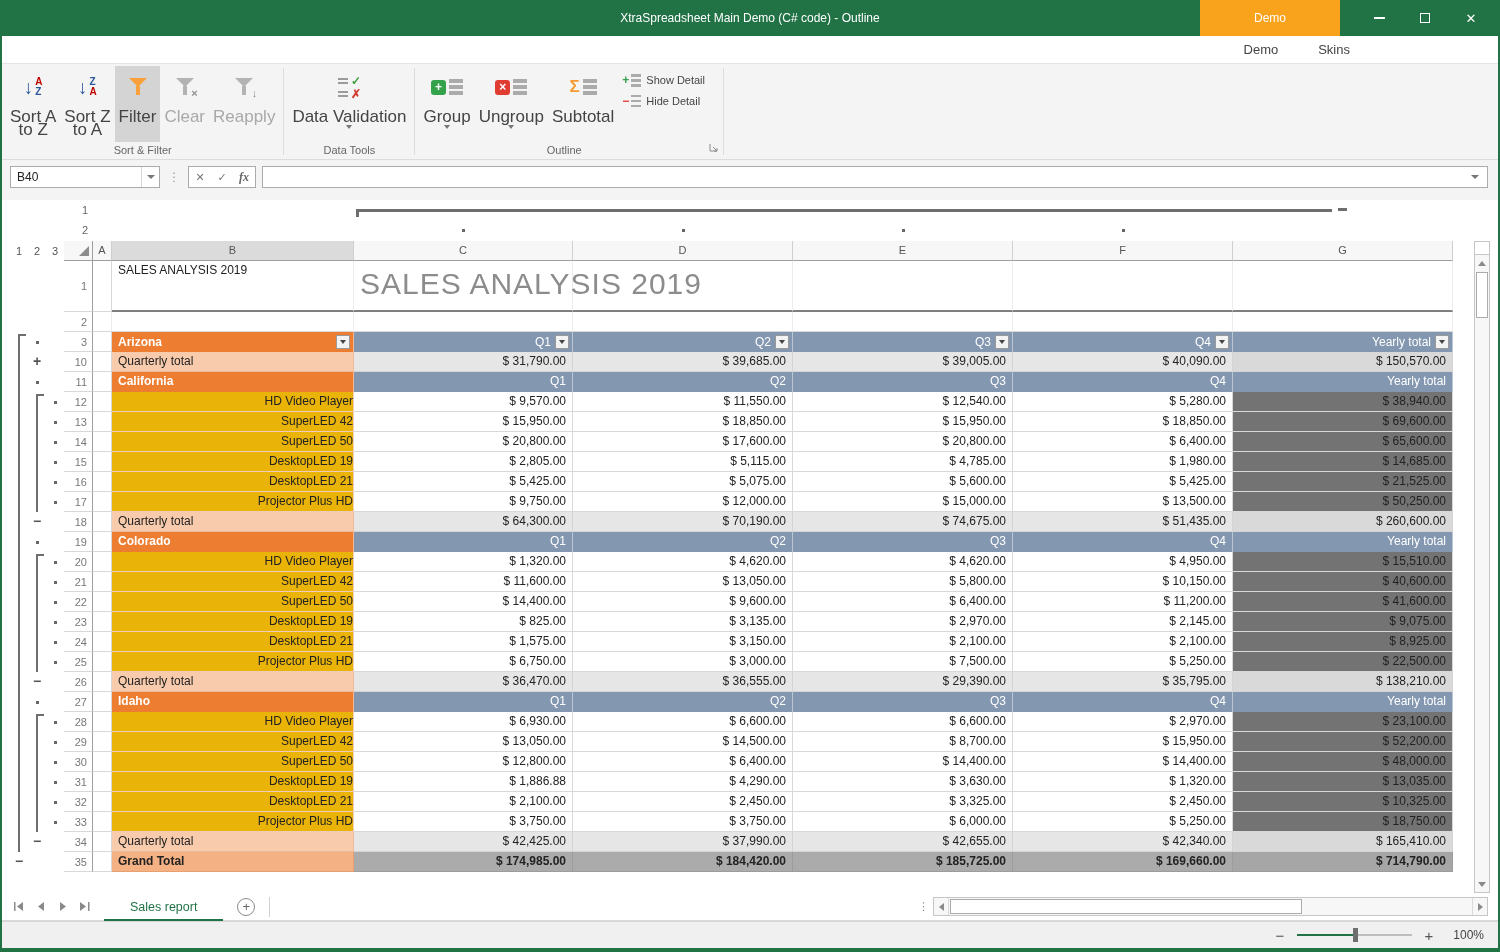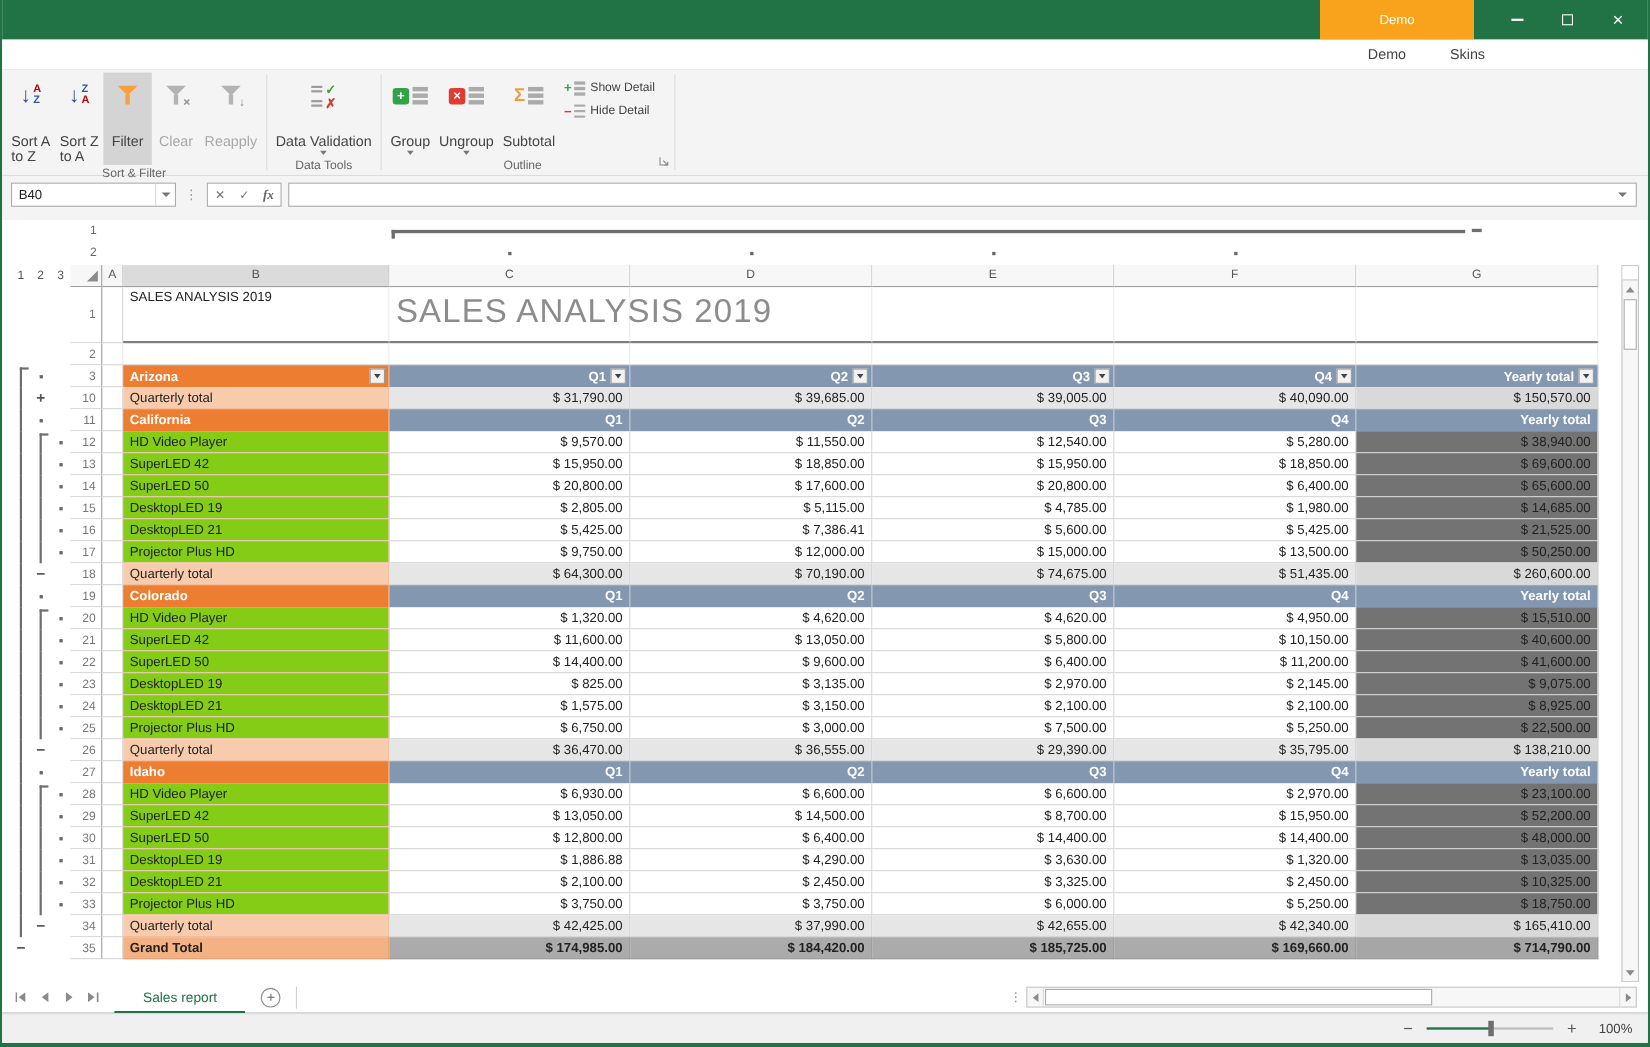--- a/index.html
+++ b/index.html
@@ -25,21 +25,21 @@
   .mtab-r { font-size:13px; color:#444; padding:0 8px; }
 
   
   .ribbon { height:96px; background:#F4F4F4; display:flex; border-bottom:1px solid #DCDCDC; position:relative; }
   .rgroup { display:flex; flex-direction:column; padding:2px 4px 0 4px; position:relative; }
   .rsep { width:1px; background:#DCDCDC; margin:4px 0; }
   .rbtns { display:flex; flex:1; align-items:stretch; }
   .rbtn { min-width:44px; padding:4px 4px 2px; display:flex; flex-direction:column; align-items:center; justify-content:flex-start; cursor:default; }
   .rbtn.active { background:#D4D4D4; }
   .icon32 { height:34px; display:flex; align-items:center; justify-content:center; }
-  .rlabel { font-size:13px; color:#444; line-height:13px; margin-top:18px; }
+  .rlabel { font-size:17px; color:#444; text-align:center; line-height:13px; margin-top:6px; }
   .rbtn.disabled .rlabel { color:#A8A8A8; }
   .rcaption { height:17px; font-size:11px; color:#666; text-align:center; line-height:16px; }
   .chev { width:0; height:0; border-left:3.5px solid transparent; border-right:3.5px solid transparent; border-top:4px solid #777; margin:2px auto 0; }
   
   .sort-ic { display:flex; align-items:center; gap:2px; }
   .s-arrow { color:#2B579A; font-size:19px; font-weight:bold; line-height:19px; }
   .s-letters { display:flex; flex-direction:column; font-size:10px; font-weight:bold; line-height:10px; }
   .red { color:#C00000; } .blue { color:#2B579A; }
   
   .funnel { position:relative; width:22px; height:22px; }
@@ -91,27 +91,27 @@
   .ol-start { position:absolute; left:8px; top:2px; bottom:0; width:2px; background:#6E6E6E; }
   .ol-tick { position:absolute; left:8px; top:2px; width:8px; height:2px; background:#6E6E6E; }
   .ol-dot { position:absolute; left:8px; top:9px; width:3px; height:3px; background:#666; }
   .ol-sign { position:absolute; left:2px; top:0; width:14px; height:20px; font-size:14px; font-weight:bold; color:#555; text-align:center; line-height:19px; cursor:default; }
   .rownum { width:29px; font-size:11px; color:#777; text-align:right; padding-right:5px; line-height:20px; border-right:1px solid #9E9E9E; border-bottom:1px solid #D8D8D8; background:#fff; }
   .cell { border-right:1px solid #D8D8D8; border-bottom:1px solid #D8D8D8; font-size:12px; color:#222; line-height:19px; overflow:hidden; white-space:nowrap; }
   .cA { width:19px; } .cB { width:242px; padding-left:6px; } .cC { width:219px; } .cV { width:220px; }
   .val { text-align:right; padding-right:6px; }
   
   .r-hdr .cB, .r-hdrf .cB { background:#ED7D31; color:#fff; font-weight:bold; border-right-color:rgba(255,255,255,.45); border-bottom:none; height:20px; }
-  .r-hdr .val, .r-hdrf .val { background:#8497B0; color:#fff; font-weight:bold; border-right-color:rgba(255,255,255,.45); border-bottom:none; }
+  .r-hdr .val, .r-hdrf .val { background:#8497B0; color:#fff; font-weight:normal; border-right-color:rgba(255,255,255,.45); border-bottom:none; }
   .r-hdrf .cB { display:flex; align-items:center; justify-content:space-between; padding-right:3px; }
   .fcell { display:flex; align-items:center; justify-content:flex-end; gap:4px; padding-right:3px !important; }
   .filter-btn { width:14px; height:14px; background:#F2F2F2; border:1px solid #9A9A9A; display:flex; align-items:center; justify-content:center; flex:0 0 auto; }
   .filter-btn .tri-d { border-left-width:3.5px; border-right-width:3.5px; border-top-width:4px; border-top-color:#444; }
   
-  .r-detail .cB { background:#84cc16; border-right-color:#F0CDBA; border-bottom-color:#F0CDBA; }
+  .r-detail .cB { background:#eab308; border-right-color:#F0CDBA; border-bottom-color:#F0CDBA;text-align:right; }
   .r-detail .g { background:#737373; }
   
   .r-sub .cB { background:#F8CBAD; border-right-color:#EEBB9B; border-bottom-color:#EEBB9B; }
   .r-sub .val { background:#E7E6E6; border-right-color:#D4D4D4; border-bottom-color:#D4D4D4;padding-left:48px; }
   .r-sub .g { background:#D9D9D9; }
   
   .r-grand .cB { background:#F4B183; font-weight:bold; border-right-color:#E8A070; border-bottom-color:#E8A070; }
   .r-grand .val { background:#ABABAB; font-weight:bold; border-right-color:#9C9C9C; border-bottom-color:#9C9C9C; }
   .r-grand .g { background:#A6A6A6; }
   
@@ -171,20 +171,21 @@
 
   
   .navg { display:flex; align-items:center; }
 </style>
 </head>
 <body>
 
 <div class="window">
 
   <div class="titlebar">
+    <div class="title-text">XtraSpreadsheet Main Demo (C# code) - Outline</div>
     <div class="demo-badge">Demo</div>
     <div class="win-controls">
       <div class="win-btn">
           <span class="min-glyph"></span>
         </div>
       <div class="win-btn">
           <span class="max-glyph"></span>
         </div>
       <div class="win-btn">
           <span>✕</span>
@@ -632,21 +633,21 @@
           <div class="olcell">
             <span class="ol-line"></span>
           </div>
           <div class="olcell">
             <span class="ol-dot"></span>
           </div>
           <div class="rownum">16</div>
           <div class="cell cA"></div>
           <div class="cell cB">DesktopLED 21</div>
           <div class="cell val cC">$ 5,425.00</div>
-          <div class="cell val cV">$ 7,386.41</div>
+          <div class="cell val cV">$ 5,075.00</div>
           <div class="cell val cV">$ 5,600.00</div>
           <div class="cell val cV">$ 5,425.00</div>
           <div class="cell val cV g">$ 21,525.00</div>
         </div>
         <div class="srow r-detail">
           <div class="olcell">
             <span class="ol-line"></span>
           </div>
           <div class="olcell">
             <span class="ol-line"></span>

